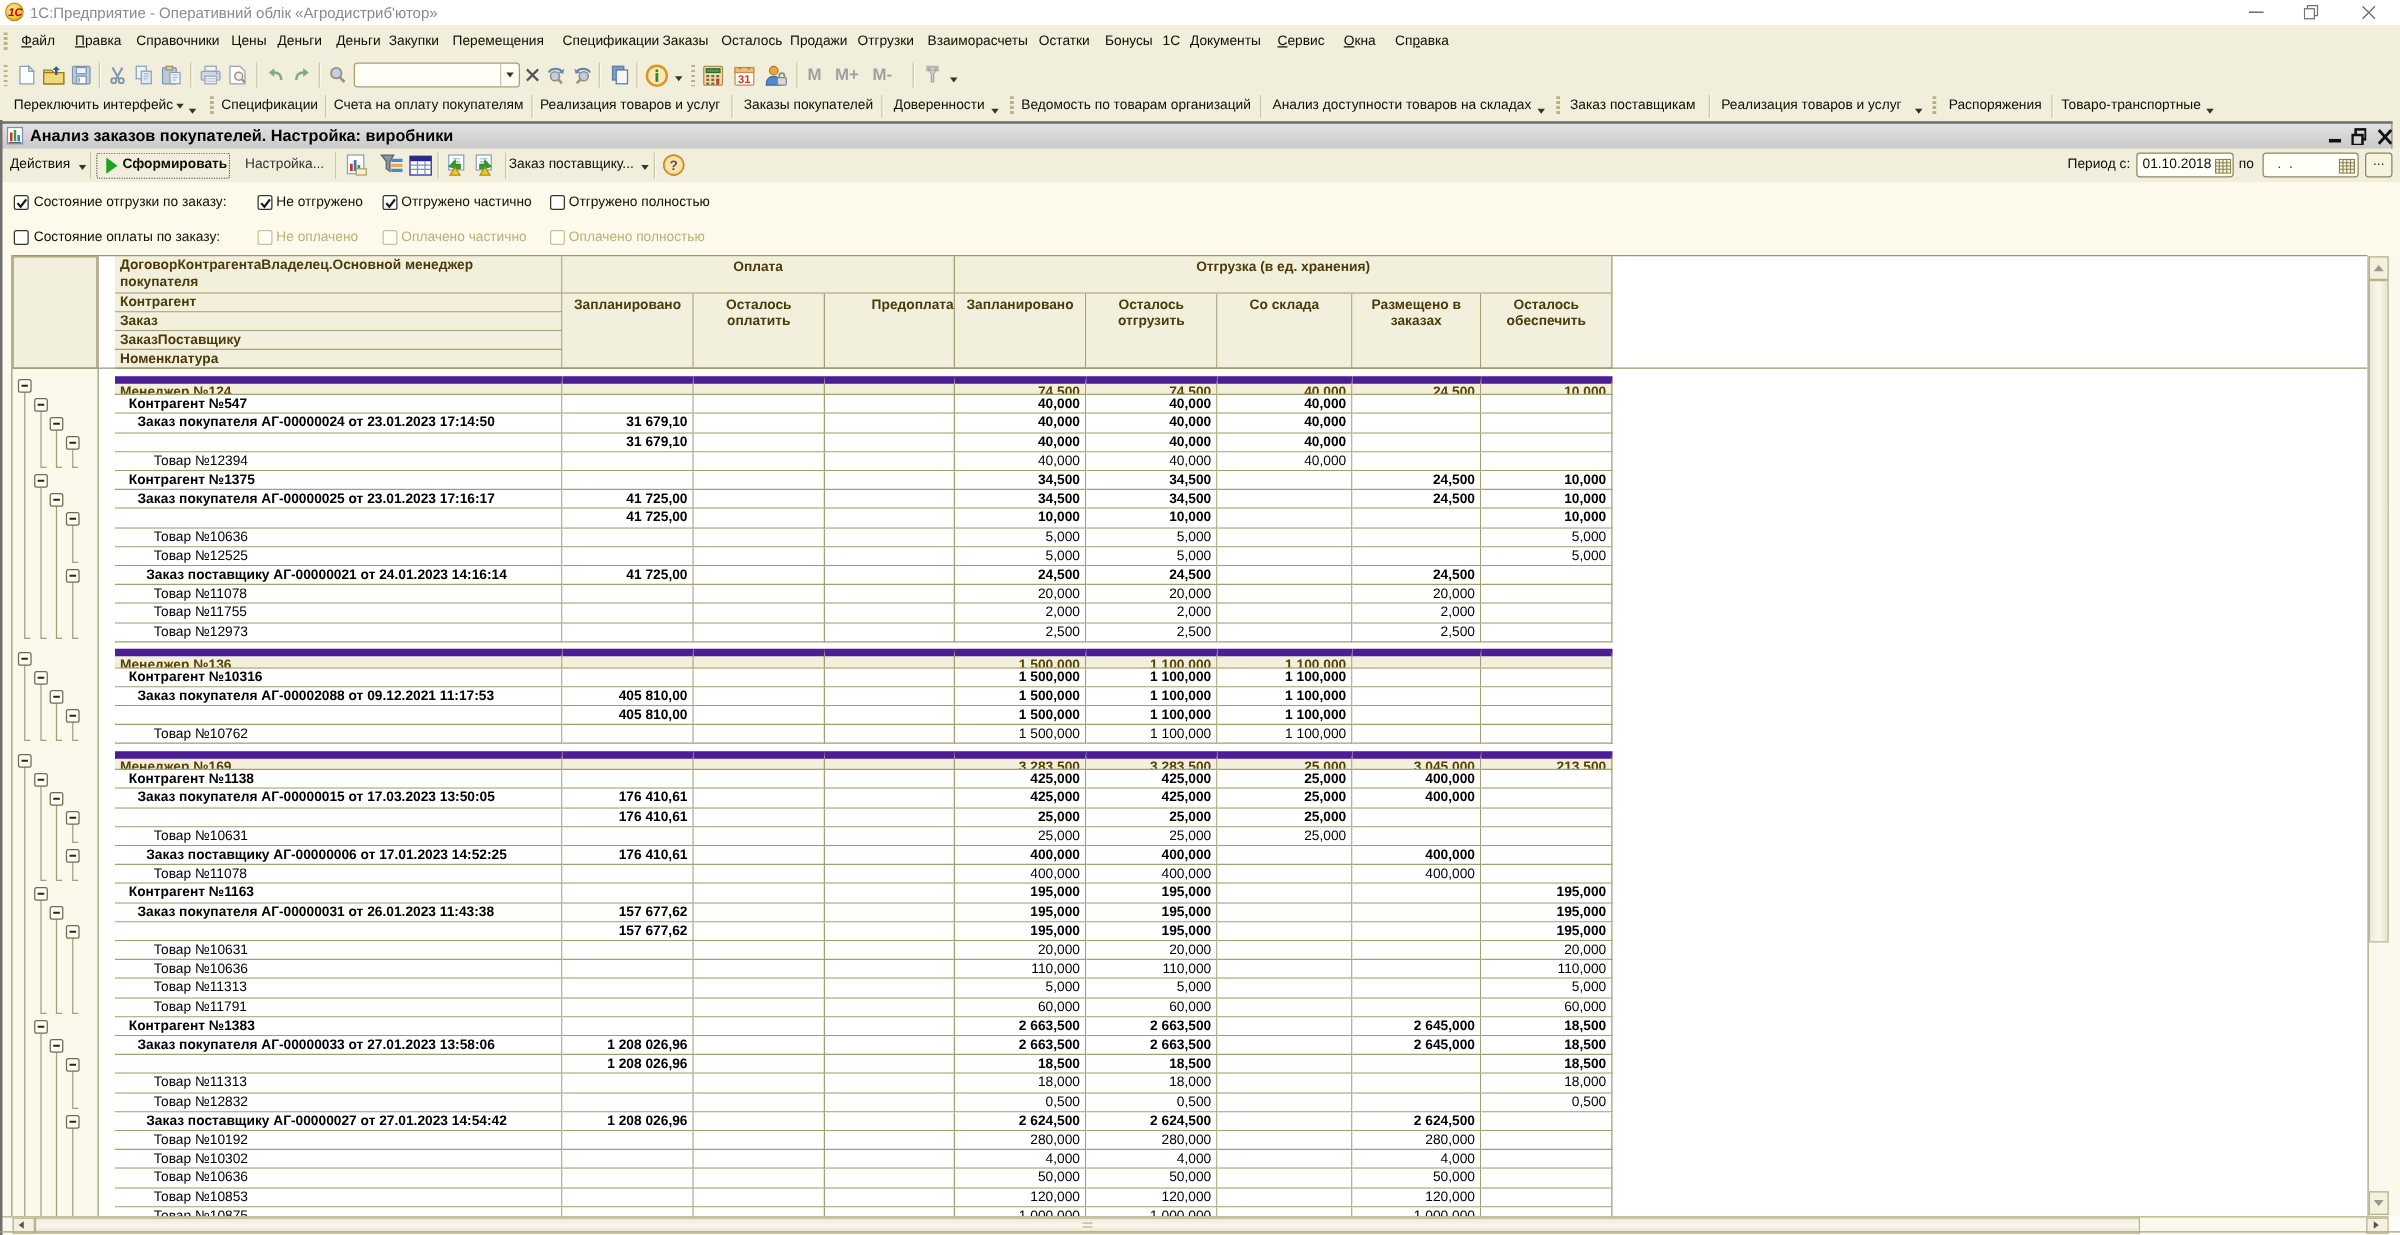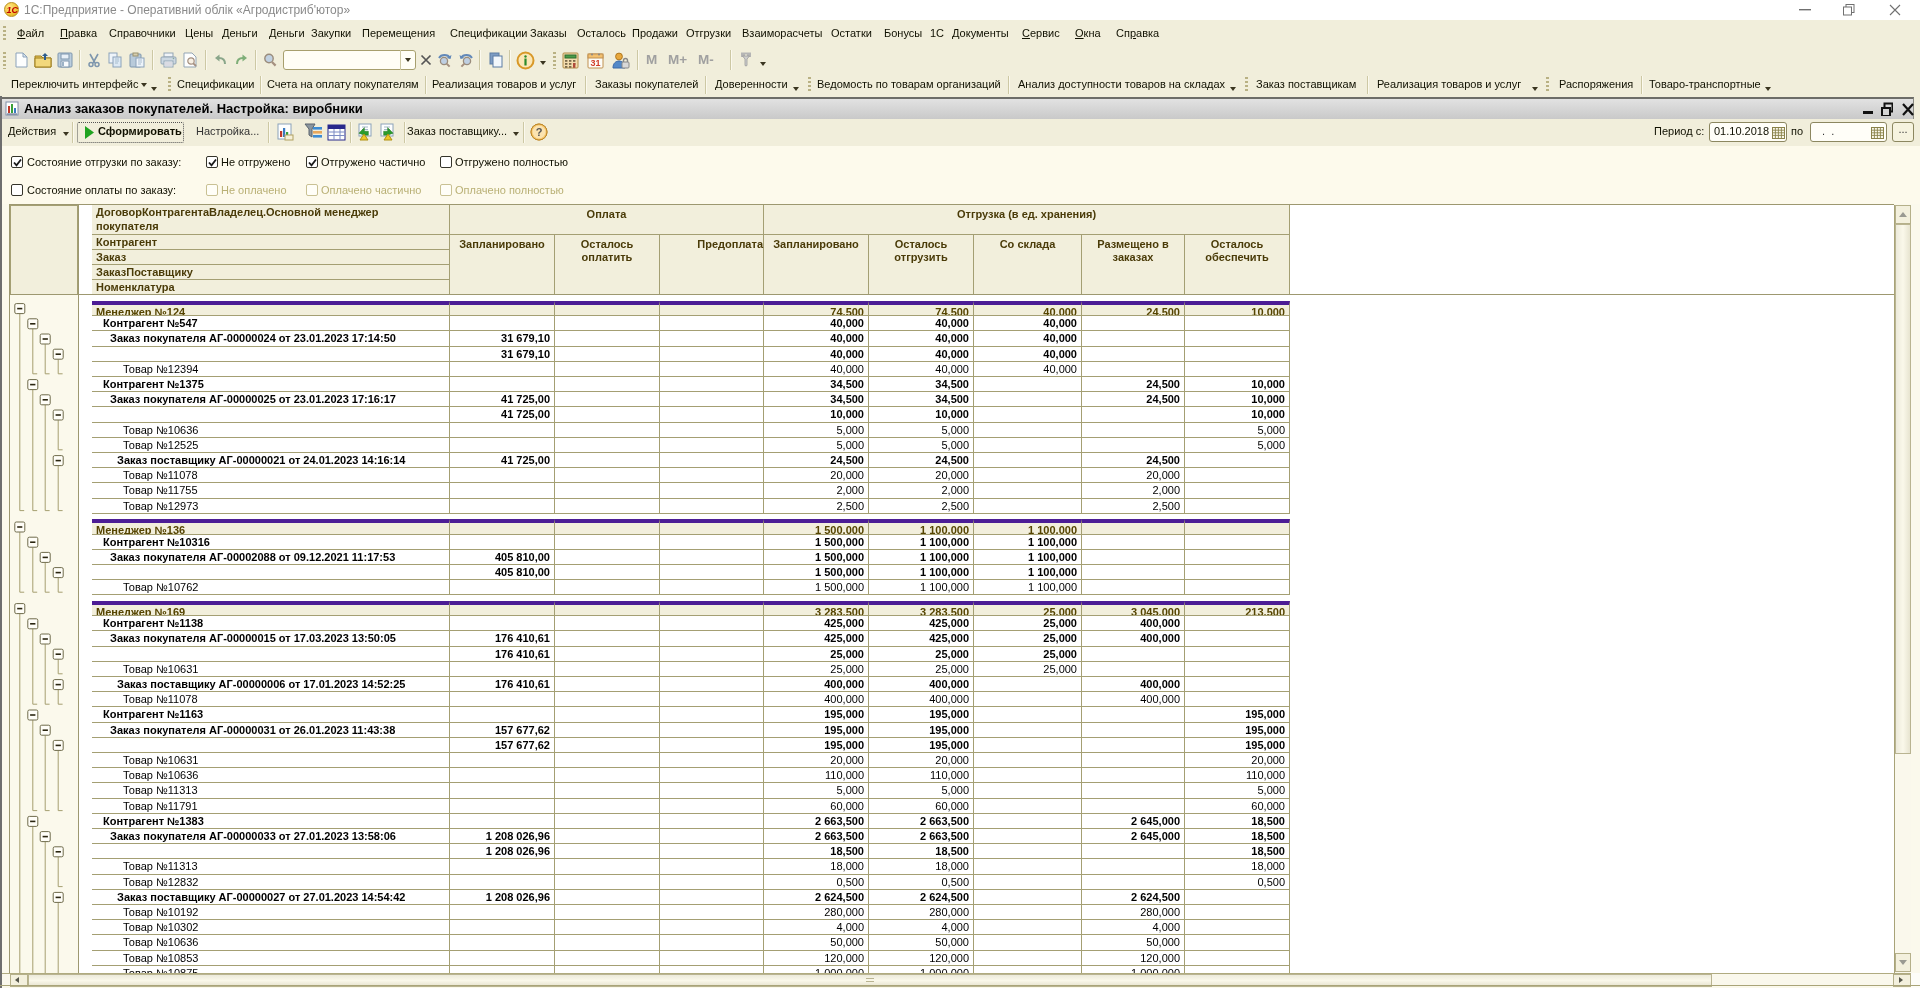--- a/index.html
+++ b/index.html
@@ -40,21 +40,21 @@
 #report .tree{position:absolute;left:10px;top:1px}
 .hline{position:absolute;height:1px;background:#9d9870}
 .vline{position:absolute;width:1px;background:#9d9870}
 .hcell{position:absolute;background:#f2efdc;border-right:1px solid #a49f73;border-bottom:1px solid #a49f73;font-size:11px;font-weight:bold;color:#4a3b08}
 .hcell.cc{text-align:center}
 .row{position:absolute;left:78px;width:1212px;height:15.2px}
 .row .c{position:absolute;top:0;height:15.2px;border-right:1px solid #a49f73;border-bottom:1px solid #a49f73;font-size:11px;line-height:15.8px;overflow:hidden;white-space:pre}
 .rG .c{background:#f2efdc;font-weight:bold;color:#554400}
 .rB .c{background:#fff;font-weight:bold;color:#000}
 .rN .c{background:#fff;color:#000}
-.rT .c{border-top:4px solid #4c1d95}
+.rT .c{border-top:6px solid #4c1d95}
 .row .num{text-align:right;padding-right:4px}
 
 #vscroll{position:absolute;left:1894px;top:1px;width:17px;height:768px;background:#faf8ec;border-left:1px solid #a8a378}
 #hscroll{position:absolute;left:0px;top:769px;width:1911px;height:13px;background:#faf8ec;border-top:1px solid #b0ab80}
 .sbtn{position:absolute;background:#f3f0dd;border:1px solid #b5b08a}
 .sthumb{position:absolute;border:1px solid #b9b491;background:linear-gradient(90deg,#eceadb,#faf8ea 50%,#e7e4d0)}
 .sthumbh{position:absolute;border:1px solid #b9b491;background:linear-gradient(#eceadb,#faf8ea 50%,#e7e4d0)}
 .tri{position:absolute;width:0;height:0}
 
 #lframe{position:absolute;left:0px;top:96px;width:1.5px;height:892px;background:#6e6e6e}

